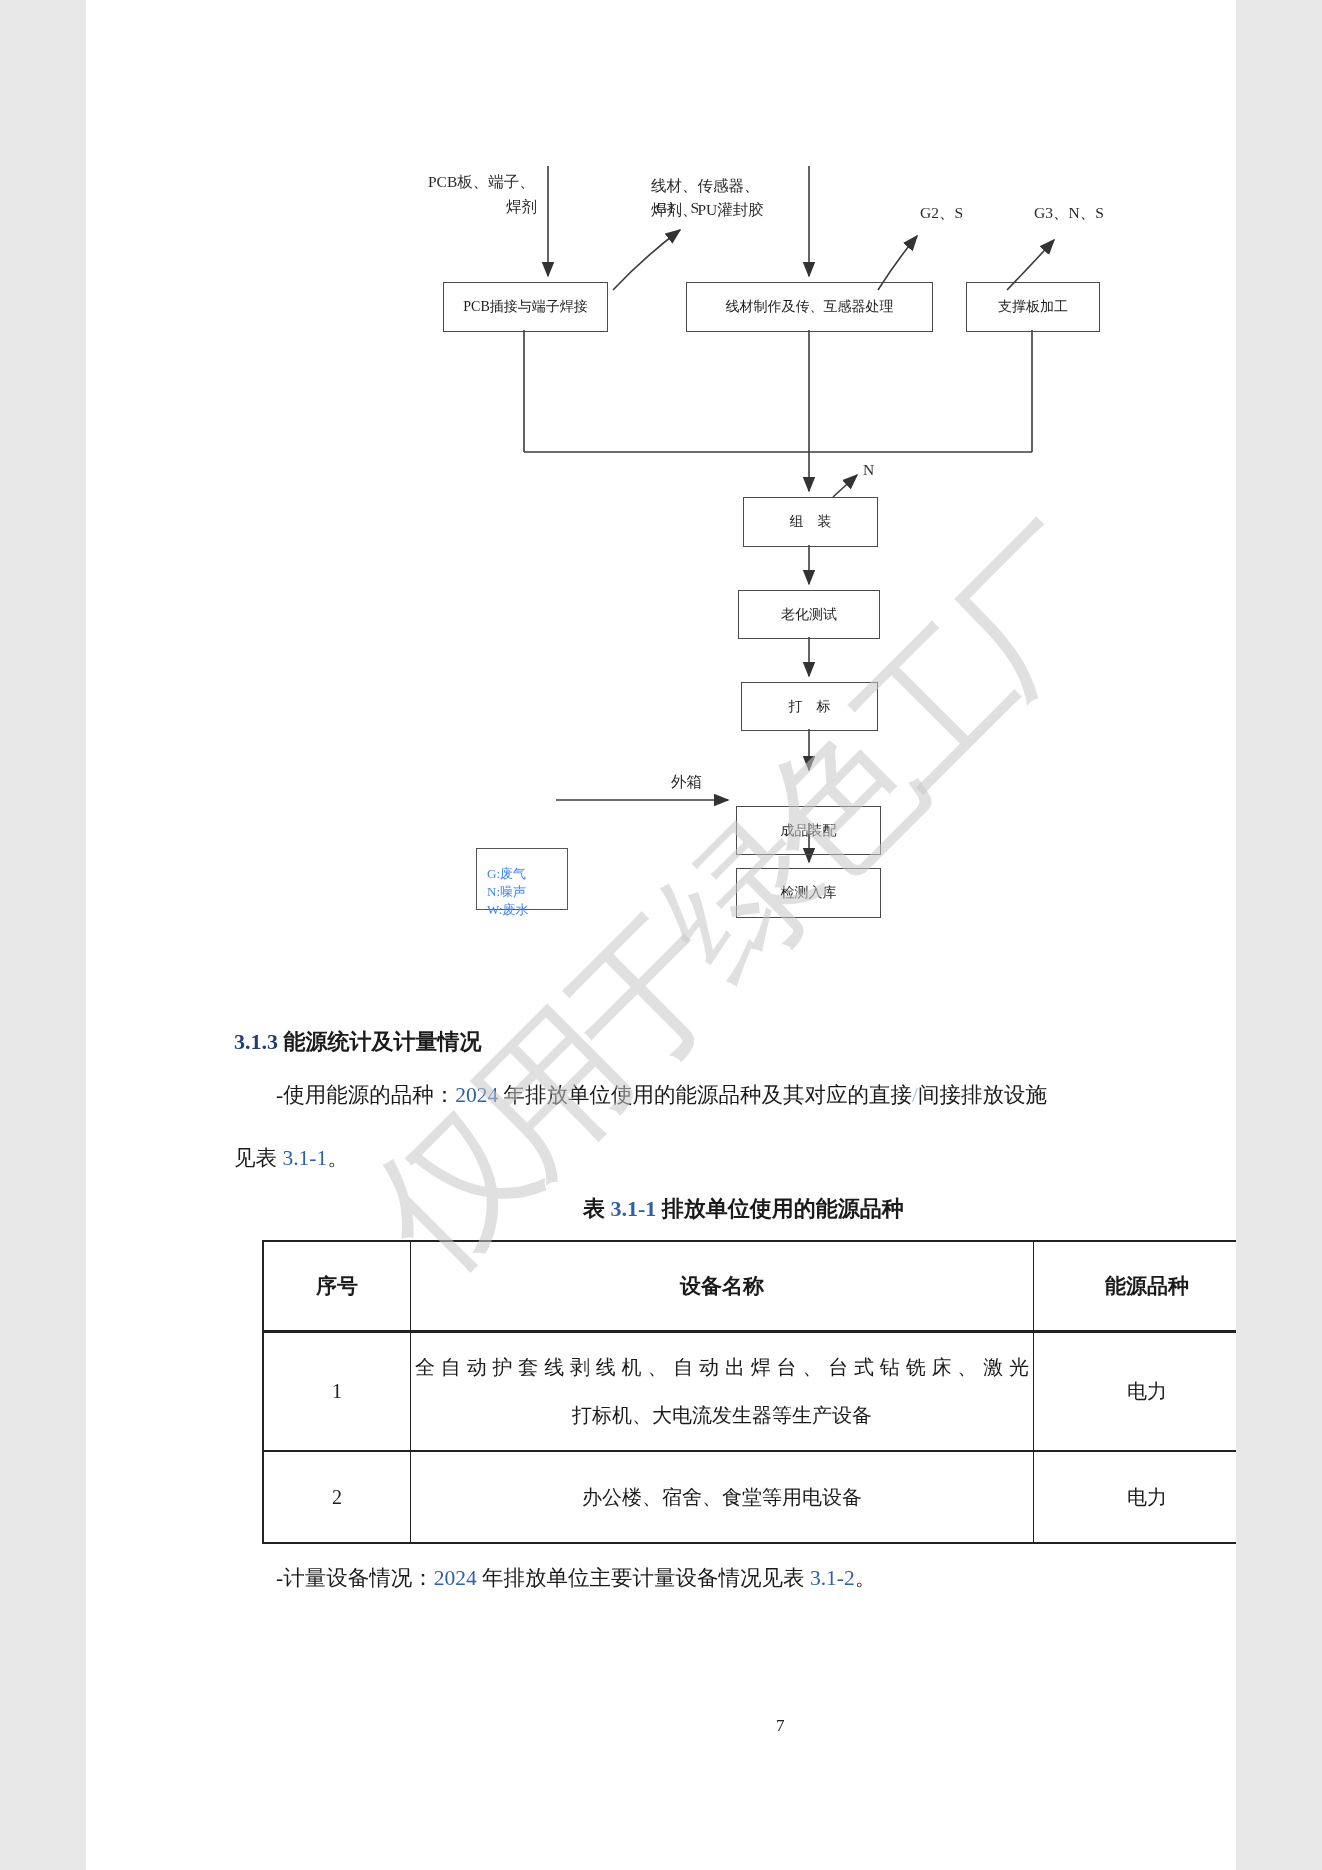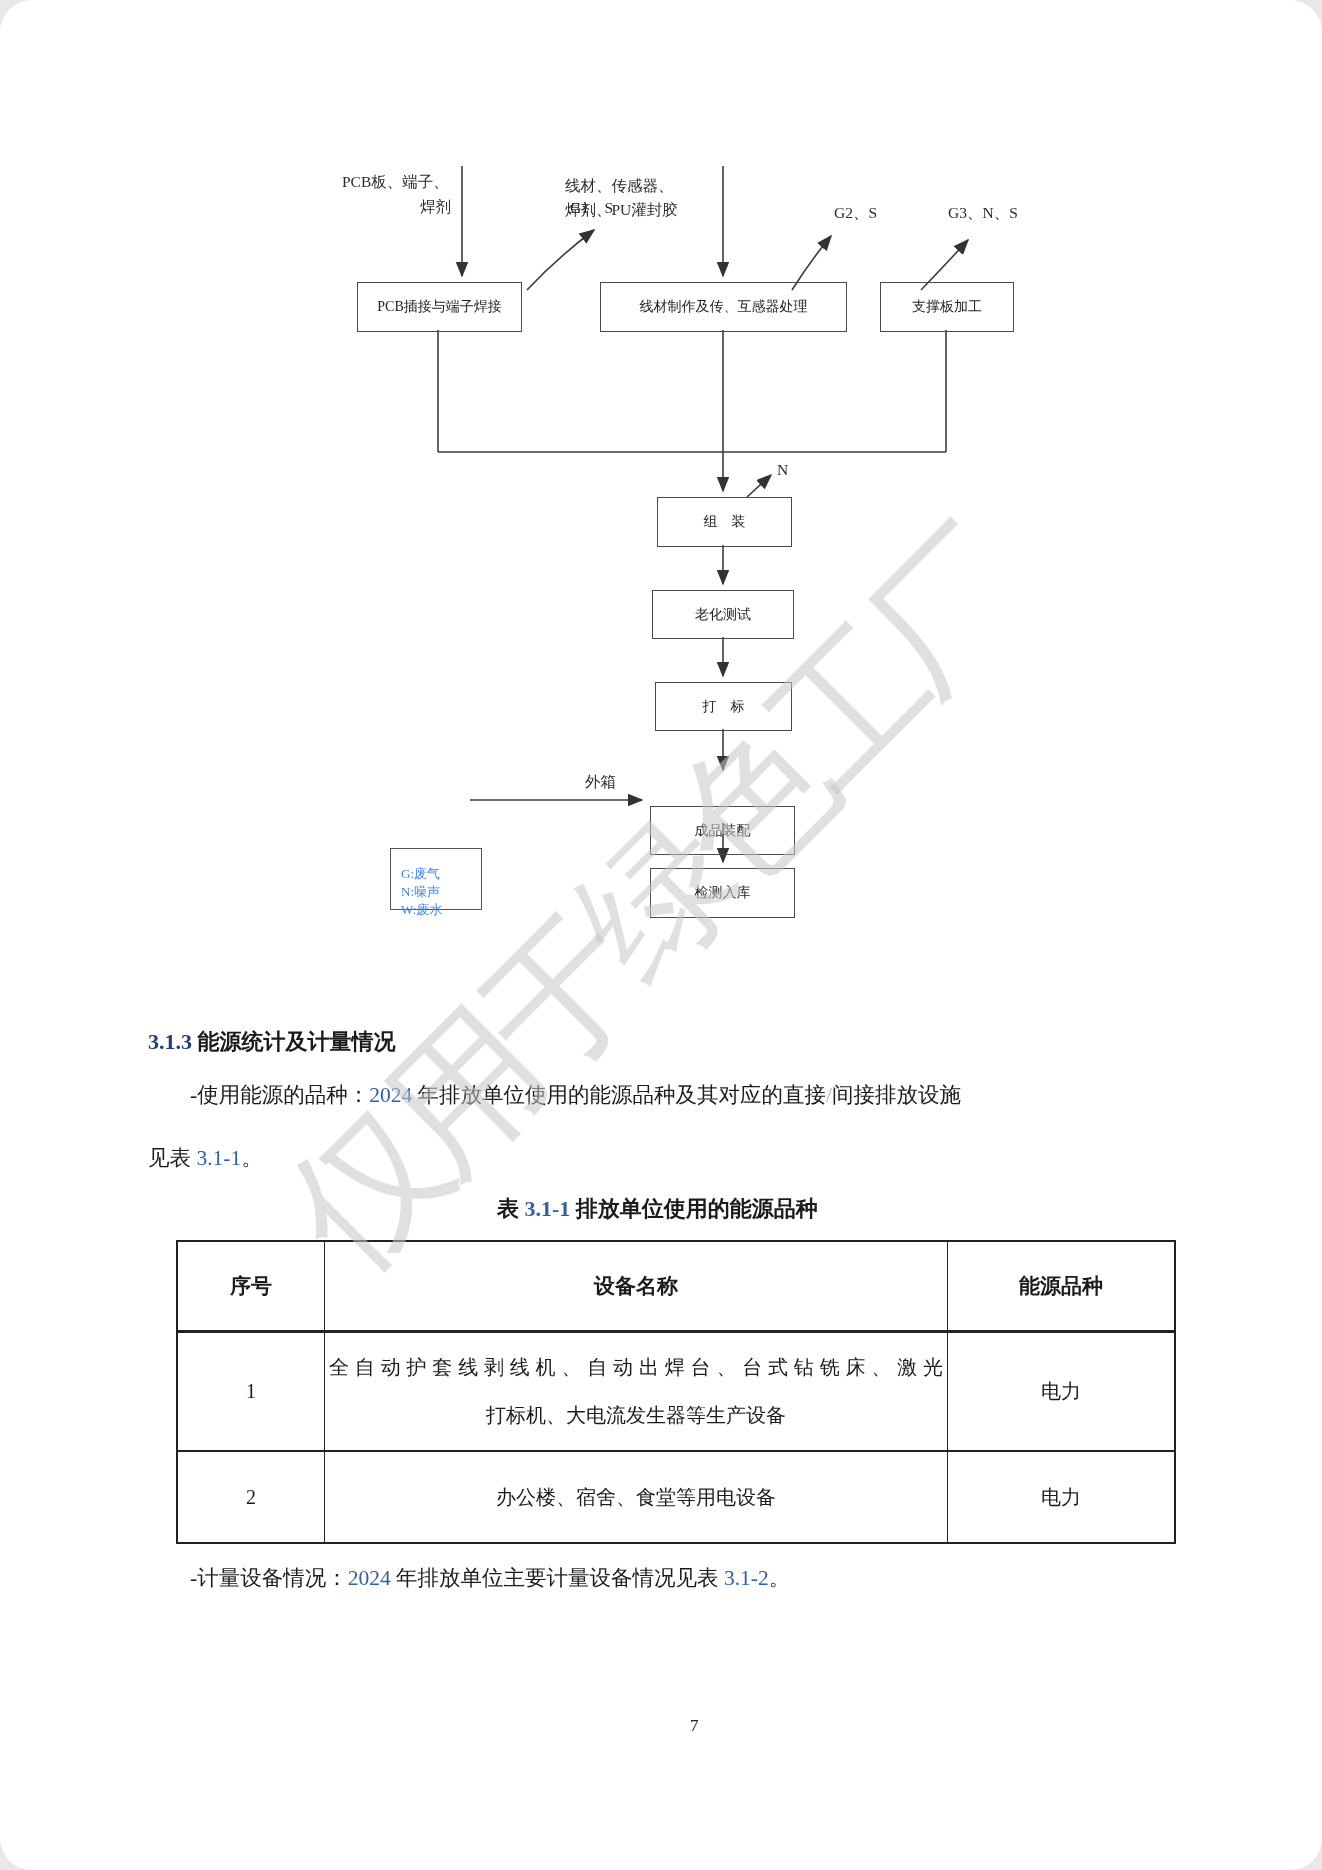--- a/index.html
+++ b/index.html
@@ -1,24 +1,23 @@
 <!DOCTYPE html>
 <html><head>
 <meta charset="utf-8">
 <style>
   html,body{margin:0;padding:0;background:#e8e8e8;}
   #page{
     position:relative;
-    width:1322px;height:1870px;
+    width:1150px;height:1870px;
     margin:0 auto;
     background:#ffffff;
     font-family:"Liberation Serif","DejaVu Serif",serif;
     color:#1b1b1b;
     overflow:hidden;
-    border-radius:32px;
   }
   
   .watermark{
     position:absolute;left:655px;top:905px;
     transform:translate(-50%,-50%) rotate(-45deg);
     font-size:150px;letter-spacing:-14px;white-space:nowrap;
     color:rgba(198,198,198,0.55);
     font-family:"Liberation Serif","DejaVu Serif",serif;
     z-index:50;pointer-events:none;
   }

